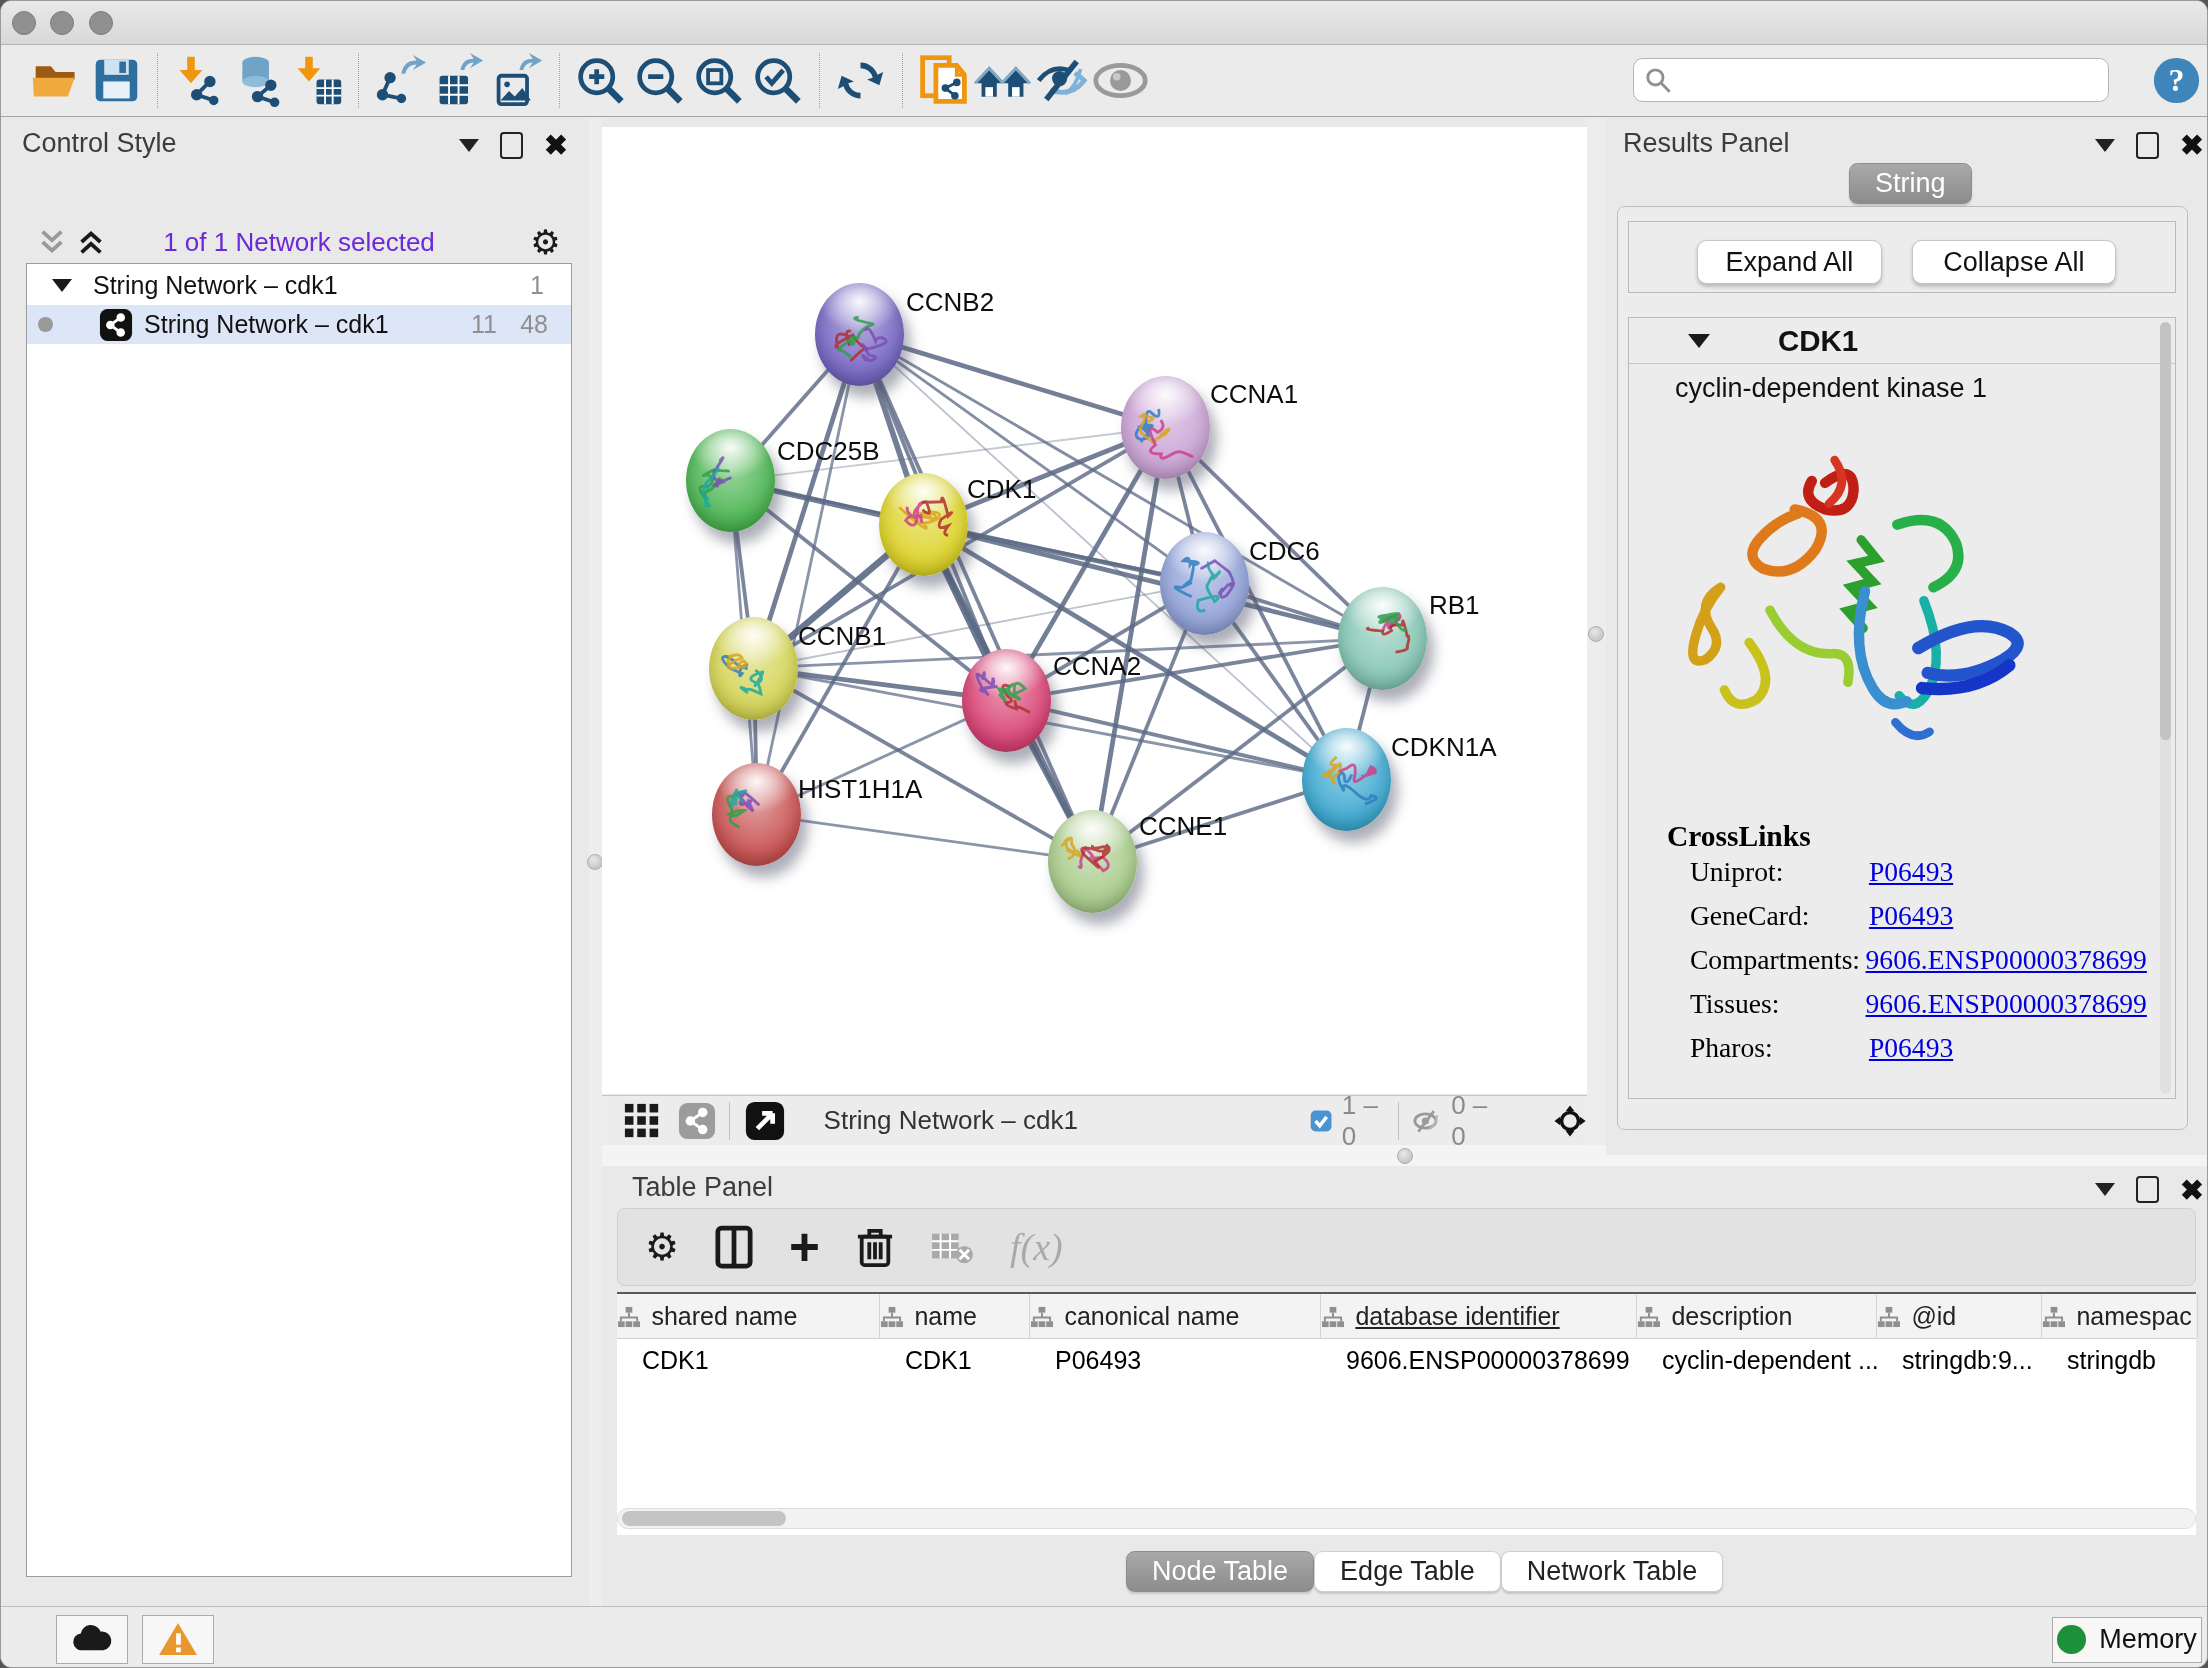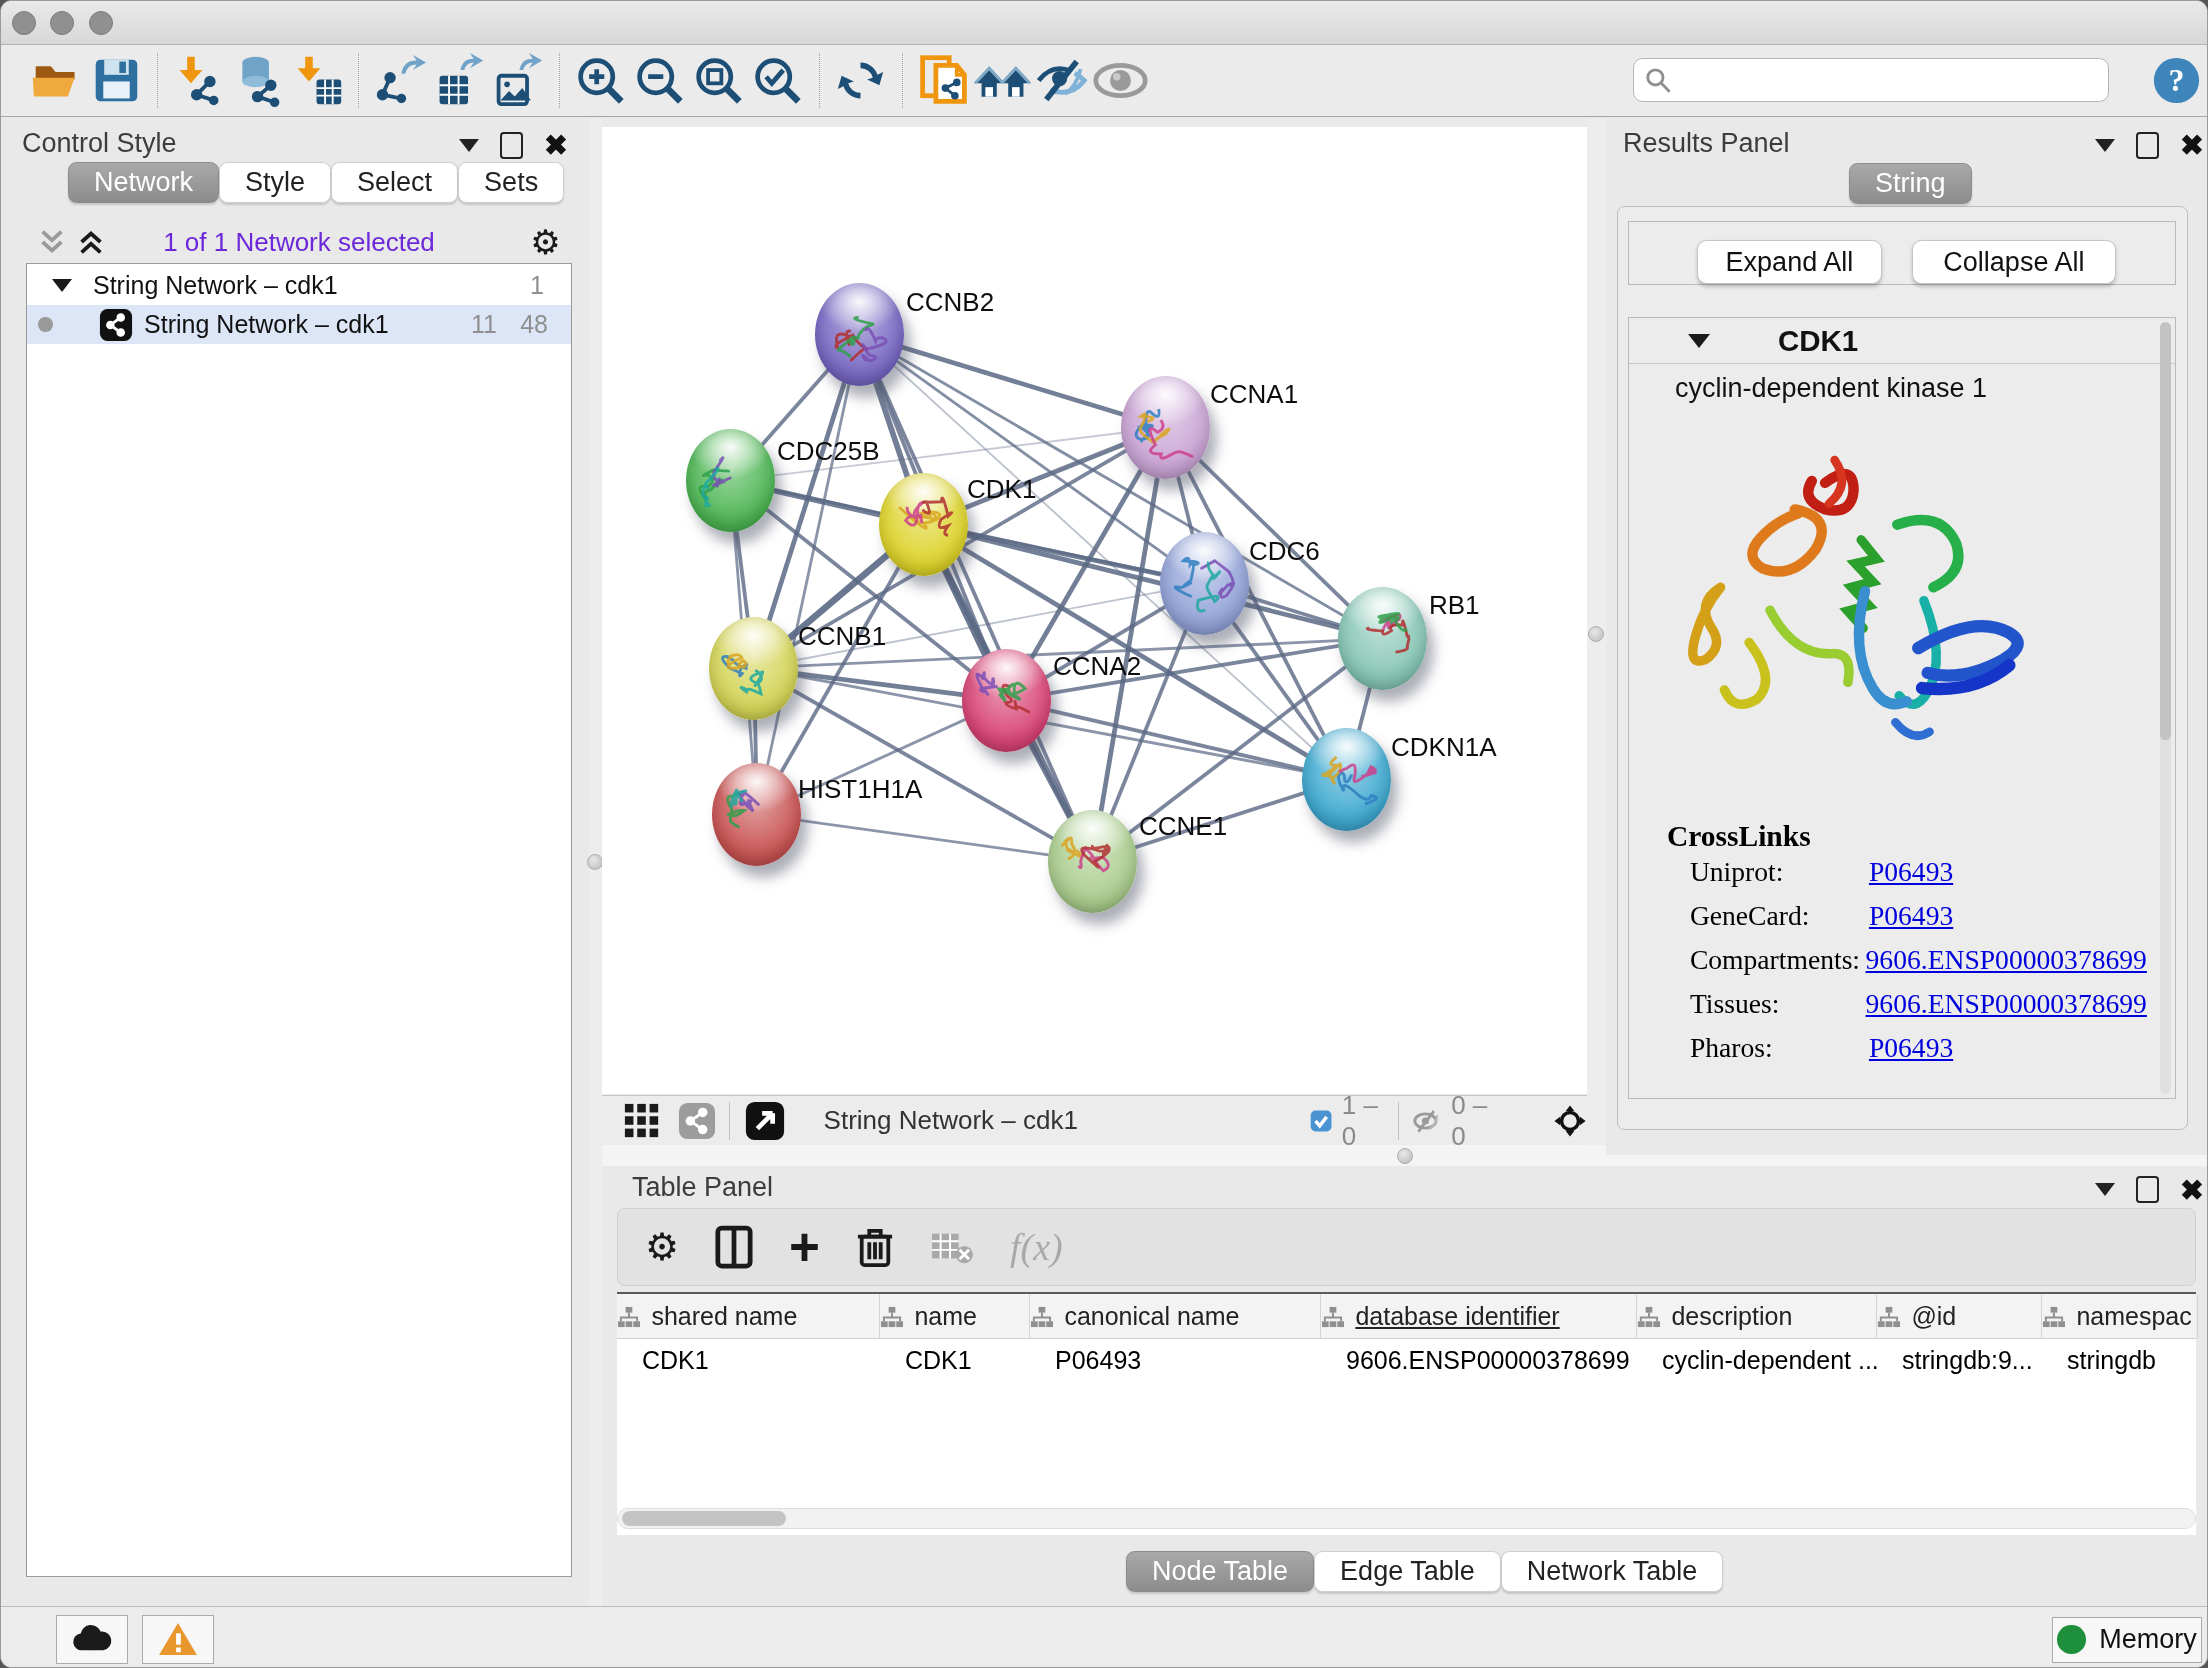--- a/index.html
+++ b/index.html
@@ -58,21 +58,21 @@
   
   .vsplit{position:absolute;background:#ededed;}
   .split-handle{position:absolute;width:16px;height:16px;border-radius:50%;
     background:radial-gradient(circle at 40% 35%, #e8e8e8, #b9b9b9);border:1px solid #adadad;}
   
   #results-panel{position:absolute;left:1605px;top:117px;width:603px;height:1037px;background:#e9e9e9;}
   #rp-title{position:absolute;left:17px;top:9.5px;}
   #rp-tab{position:absolute;left:243px;top:45px;z-index:2;}
   #rp-outerbox{position:absolute;left:11.4px;top:88px;width:571px;height:924px;
     border:1.9px solid #bdbdbd;border-radius:7.6px;background:#ececec;}
-  #rp-buttonbox{position:absolute;left:9.5px;top:14.3px;width:548px;height:64px;border:1.9px solid #b9b9b9;background:#ececec;}
+  #rp-buttonbox{position:absolute;left:9.5px;top:14.3px;width:548px;height:72px;border:1.9px solid #b9b9b9;background:#ececec;}
   .rp-btn{position:absolute;top:18px;height:44px;background:#fff;border:1px solid #c4c4c4;border-radius:9.5px;
     font-size:27px;color:#111;display:flex;align-items:center;justify-content:center;
     box-shadow:0 2.9px 3.8px rgba(0,0,0,.2);}
   #rp-contentbox{position:absolute;left:9.5px;top:110px;width:548px;height:782px;border:1.9px solid #b9b9b9;background:#ececec;}
   #rp-entry-header{position:absolute;left:0;top:0;width:100%;height:46px;border-bottom:1px solid #c6c6c6;
     display:flex;align-items:center;}
   #rp-gene{font-size:29.5px;font-weight:bold;color:#111;margin-left:68px;}
   #rp-desc{position:absolute;left:46px;top:55px;font-size:27px;color:#111;}
   #rp-protein{position:absolute;left:46px;top:124px;}
   #rp-crosslinks-title{position:absolute;left:38px;top:502px;font-family:"Liberation Serif",serif;
@@ -280,26 +280,20 @@
     </div>
   </div>
 
   <div id="control-panel">
     <div id="cp-title" class="panel-title">Control Style</div>
     <div class="panel-ctrls" style="left:458px;top:13.3px;">
       <div class="pc-arrow"></div>
       <div class="pc-float"></div>
       <div class="pc-close">✖</div>
     </div>
-    <div id="cp-tabs" class="tabs-row">
-        <div class="tab active">Network</div>
-        <div class="tab">Style</div>
-        <div class="tab">Select</div>
-        <div class="tab">Sets</div>
-      </div>
     <div id="cp-statusrow">
       <svg width="32" height="32" viewBox="0 0 34 34" style="margin-left:9.5px">
         <path d="M7 6 l10 9 10 -9 M7 17 l10 9 10 -9" fill="none" stroke="#9a9a9a" stroke-width="4"></path>
       </svg>
       <svg width="32" height="32" viewBox="0 0 34 34" style="margin-left:7.6px">
         <path d="M7 28 l10 -9 10 9 M7 17 l10 -9 10 9" fill="none" stroke="#1a1a1a" stroke-width="4"></path>
       </svg>
       <div id="cp-status-text">1 of 1 Network selected</div>
       <div style="position:absolute;right:11.4px;font-size:34px;color:#1a1a1a;">⚙</div>
     </div>

